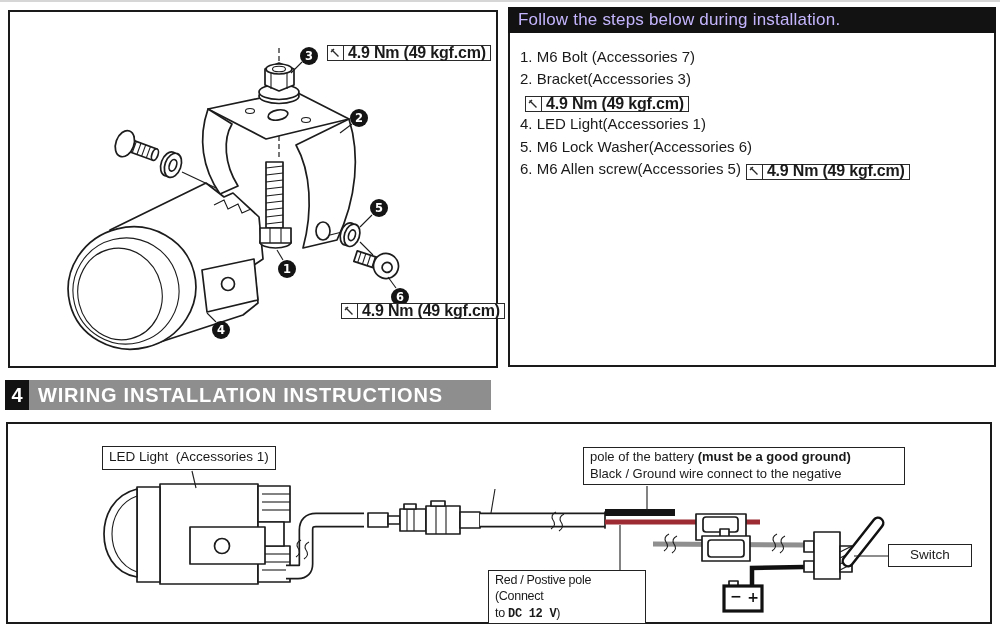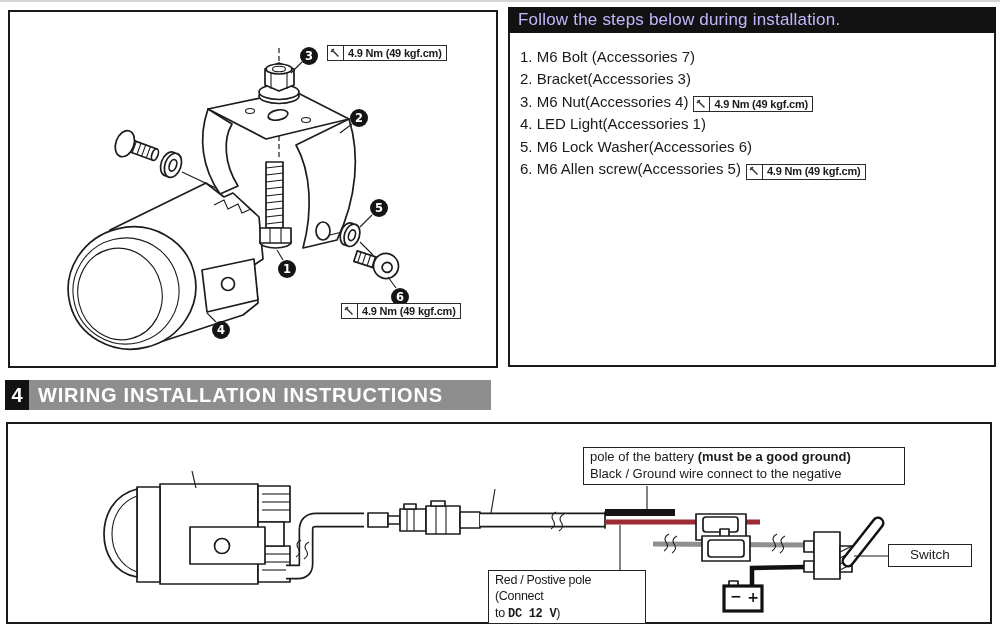--- a/index.html
+++ b/index.html
@@ -10,21 +10,21 @@
   }
   .panel{position:absolute;background:#fff;border:2.5px solid #1a1a1a;box-sizing:border-box;}
   .assembly-panel{left:8px;top:8px;width:490px;height:358px;}
   .wiring-panel{left:6px;top:420px;width:986px;height:202px;}
   .steps-panel{position:absolute;left:508px;top:5px;width:488px;height:360px;box-sizing:border-box;}
   .steps-header{height:26px;background:#121212;color:#c4b5fd;font-size:17px;line-height:26px;padding-left:10px;letter-spacing:.2px;}
   .steps-body{position:absolute;left:0;top:26px;right:0;bottom:0;border:2px solid #1a1a1a;border-top:none;padding:13px 8px 0 10px;box-sizing:border-box;background:#fff;}
   .step-line{font-size:15px;line-height:22.4px;white-space:nowrap;}
   .torque-badge{display:inline-flex;align-items:center;border:1.4px solid #2a2a2a;background:#fff;height:16px;vertical-align:-3px;margin-left:5px;box-sizing:border-box;}
   .torque-badge .t-icon{display:inline-flex;align-items:center;justify-content:center;width:15px;height:100%;border-right:1.2px solid #2a2a2a;}
-  .torque-badge .t-text{font-size:11px;font-weight:bold;padding:0 4px;letter-spacing:-.2px;white-space:nowrap;}
+  .torque-badge .t-text{font-size:16px;font-weight:bold;padding:0 4px;letter-spacing:-.2px;white-space:nowrap;}
   .abs-badge{position:absolute;z-index:3;}
   .section-banner{position:absolute;left:5px;top:378px;height:30px;display:flex;z-index:2;}
   .section-number{width:24px;height:30px;background:#121212;color:#fff;font-weight:bold;font-size:20px;text-align:center;line-height:30px;}
   .section-titlebar{width:462px;height:30px;background:#8e8e8e;color:#fff;font-weight:bold;font-size:20px;line-height:30px;padding-left:9px;letter-spacing:.8px;box-sizing:border-box;white-space:nowrap;overflow:hidden;}
   .label-box{position:absolute;z-index:2;background:#fff;border:1.5px solid #222;font-size:13px;line-height:1.3;padding:1px 6px;box-sizing:border-box;}
   .label-center{text-align:center;}
   .pre{white-space:pre;}
   .diagram-svg{position:absolute;left:0;top:0;z-index:1;}
   
   .s{fill:none;stroke:#1c1c1c;stroke-width:1.7;stroke-linejoin:round;stroke-linecap:round;}
@@ -183,21 +183,21 @@
       </span>
       <span class="t-text">4.9 Nm (49 kgf.cm)</span>
     </span>
   </div>
 
   <div class="steps-panel">
     <div class="steps-header">Follow the steps below during installation.</div>
     <div class="steps-body">
       <div class="step-line"><span>1. M6 Bolt (Accessories 7)</span></div>
       <div class="step-line"><span>2. Bracket(Accessories 3)</span></div>
-      <div class="step-line"><span>3. M6 Nut(Accessories 4)</span><span class="torque-badge">
+      <div class="step-line"><span class="torque-badge">
             <span class="t-icon">
               <svg width="11" height="11" viewBox="0 0 11 11">
                 <path d="M1.5 1.5 L8.5 8.5 M1 4 L4 1" stroke="#2a2a2a" stroke-width="1.4" fill="none"></path>
               </svg>
             </span>
             <span class="t-text">4.9 Nm (49 kgf.cm)</span>
           </span></div>
       <div class="step-line"><span>4. LED Light(Accessories 1)</span></div>
       <div class="step-line"><span>5. M6 Lock Washer(Accessories 6)</span></div>
       <div class="step-line"><span>6. M6 Allen screw(Accessories 5)</span><span class="torque-badge">
@@ -306,20 +306,21 @@
 
       <g class="thin">
         <line x1="184" y1="47" x2="188" y2="64"></line>
         <line x1="487" y1="65" x2="483" y2="89"></line>
         <line x1="639" y1="62" x2="639" y2="87"></line>
         <line x1="612" y1="101" x2="612" y2="146"></line>
         <line x1="846" y1="132" x2="880" y2="132"></line>
       </g>
     </svg>
 
+    <div class="label-box pre" style="left:94px;top:22px;height:24px;font-size:13.5px;"><span>LED Light  (Accessories 1)</span></div>
     <div class="label-box" style="left:575px;top:23px;width:322px;">
       <div><span>pole of the battery </span><b>(must be a good ground)</b></div>
       <div>Black / Ground wire connect to the negative</div>
     </div>
     <div class="label-box" style="left:480px;top:146px;width:158px;font-size:12.5px;letter-spacing:-0.3px;">
       <div>Red / Postive pole (Connect</div>
       <div><span>to </span><b style="font-size:12px;font-family:Liberation Mono, monospace;">DC 12 V</b><span>)</span></div>
     </div>
     <div class="label-box label-center" style="left:880px;top:120px;width:84px;height:23px;font-size:13.5px;"><span>Switch</span></div>
   </div>

